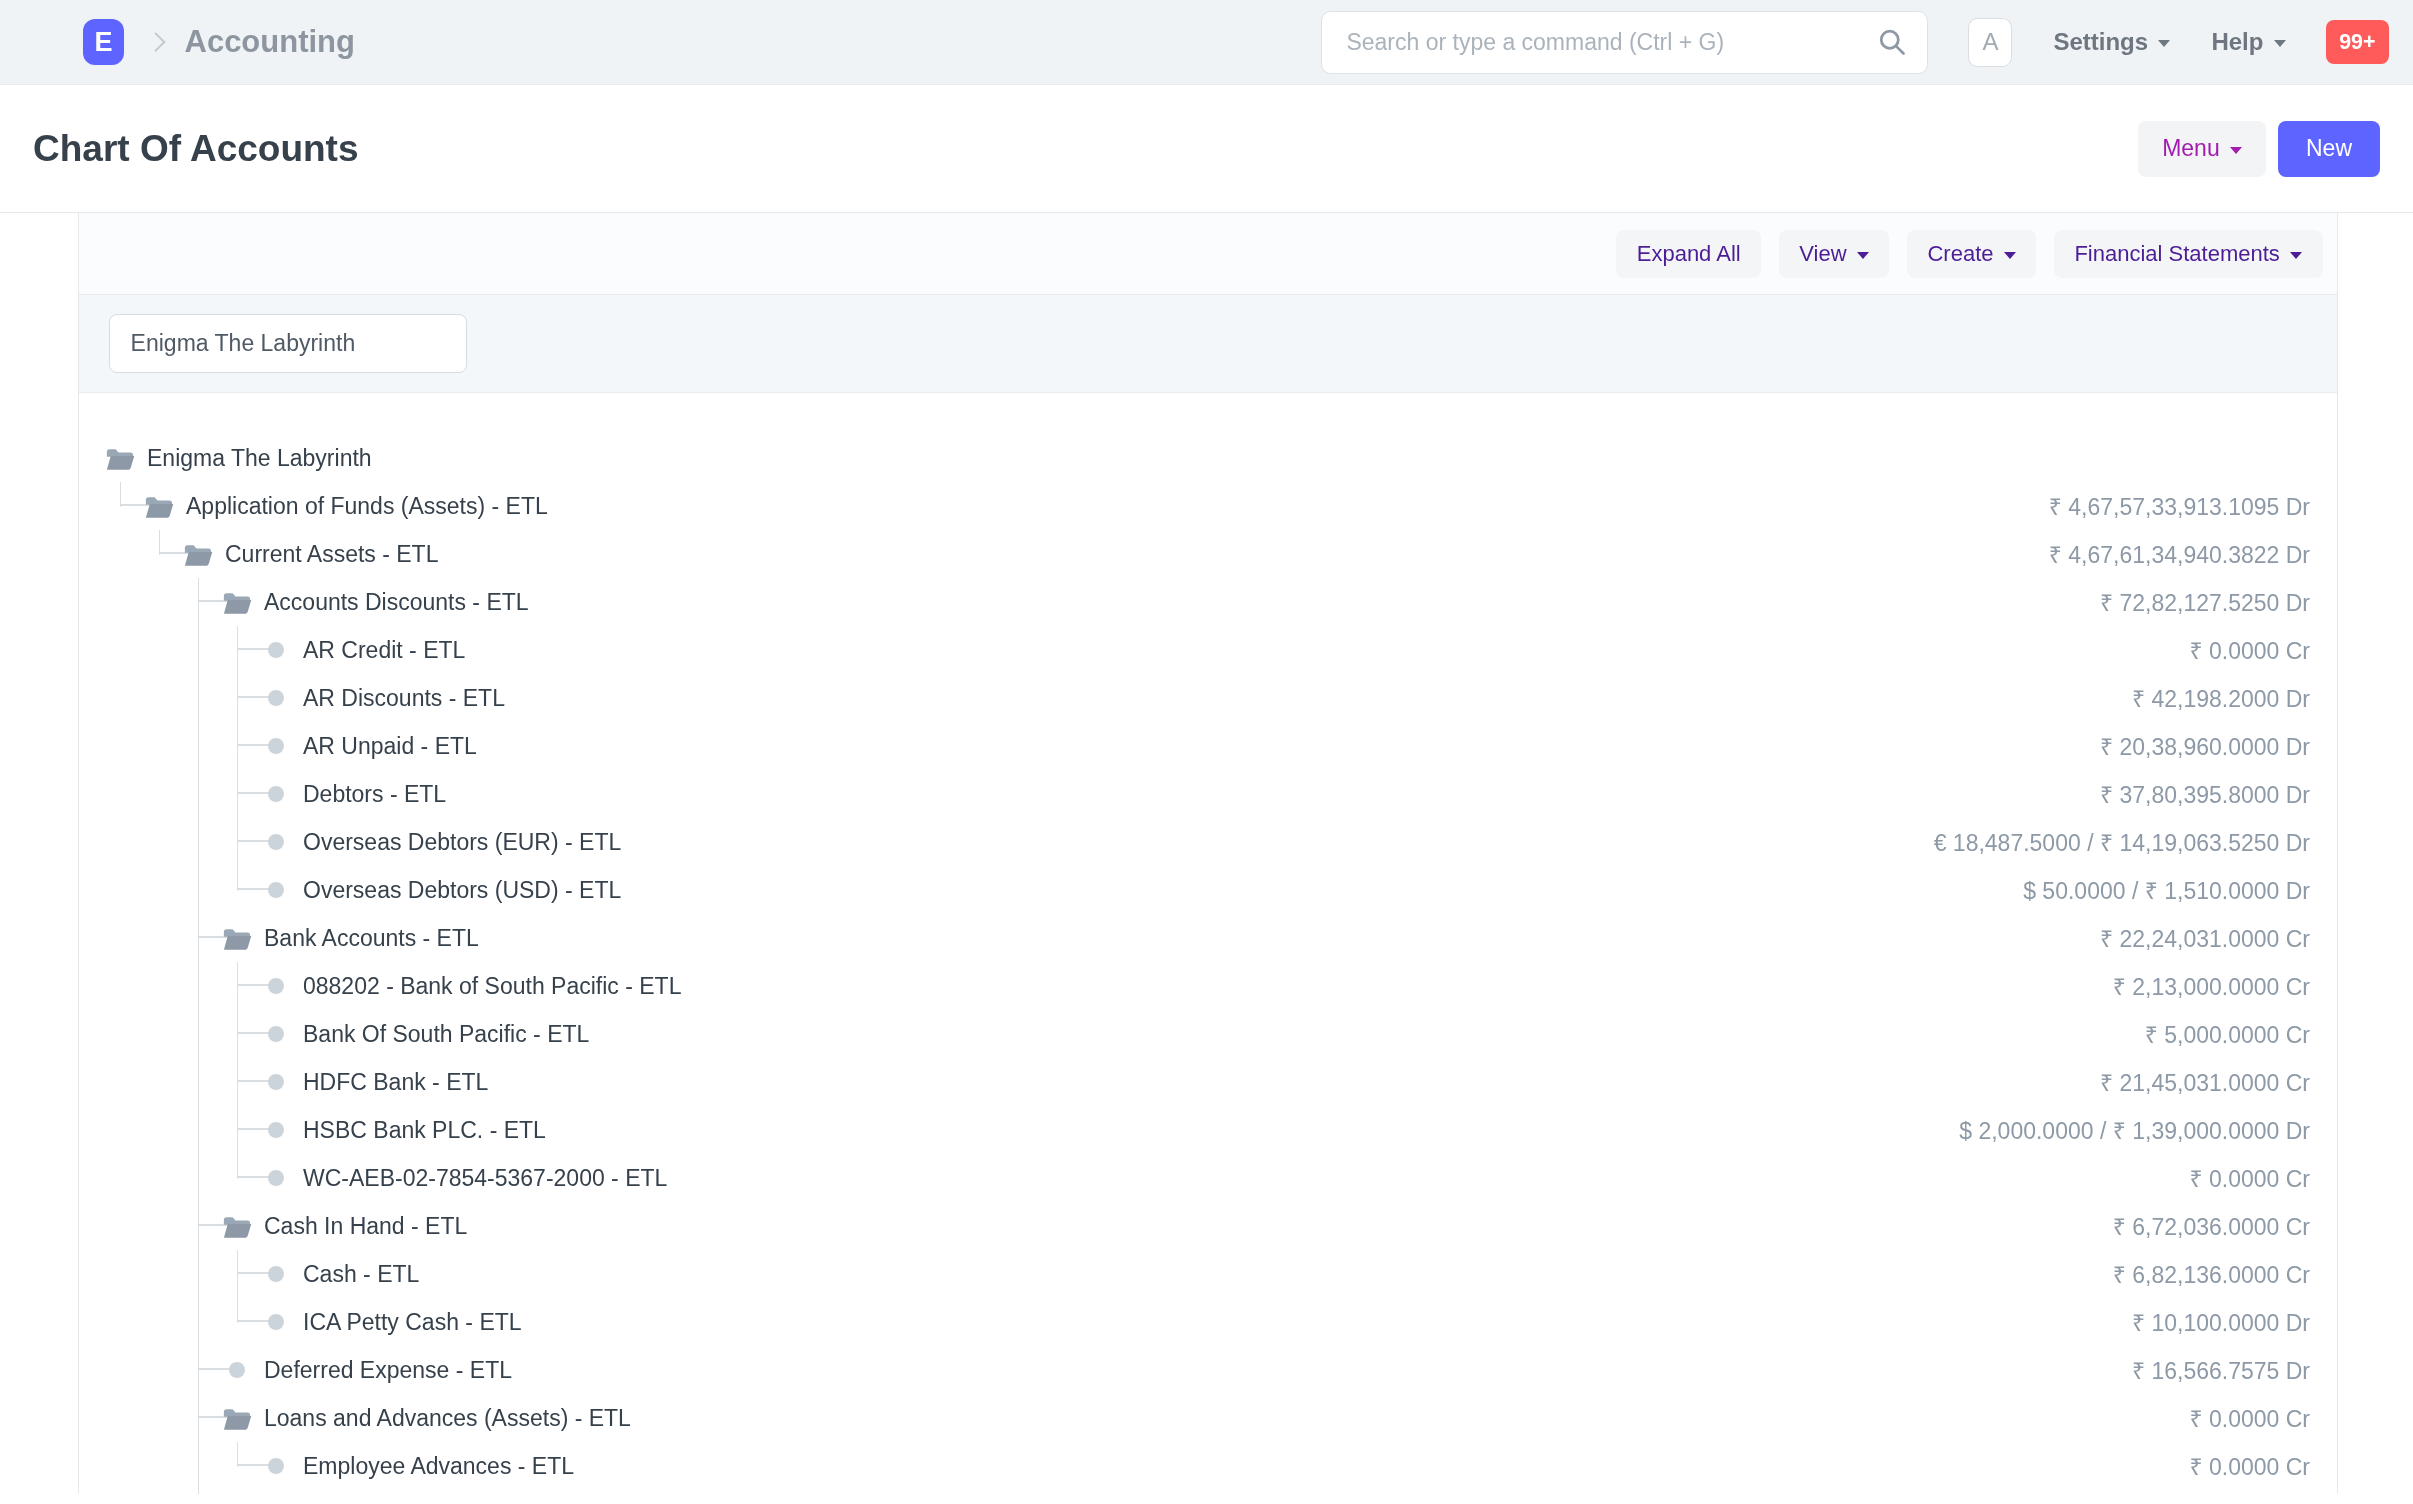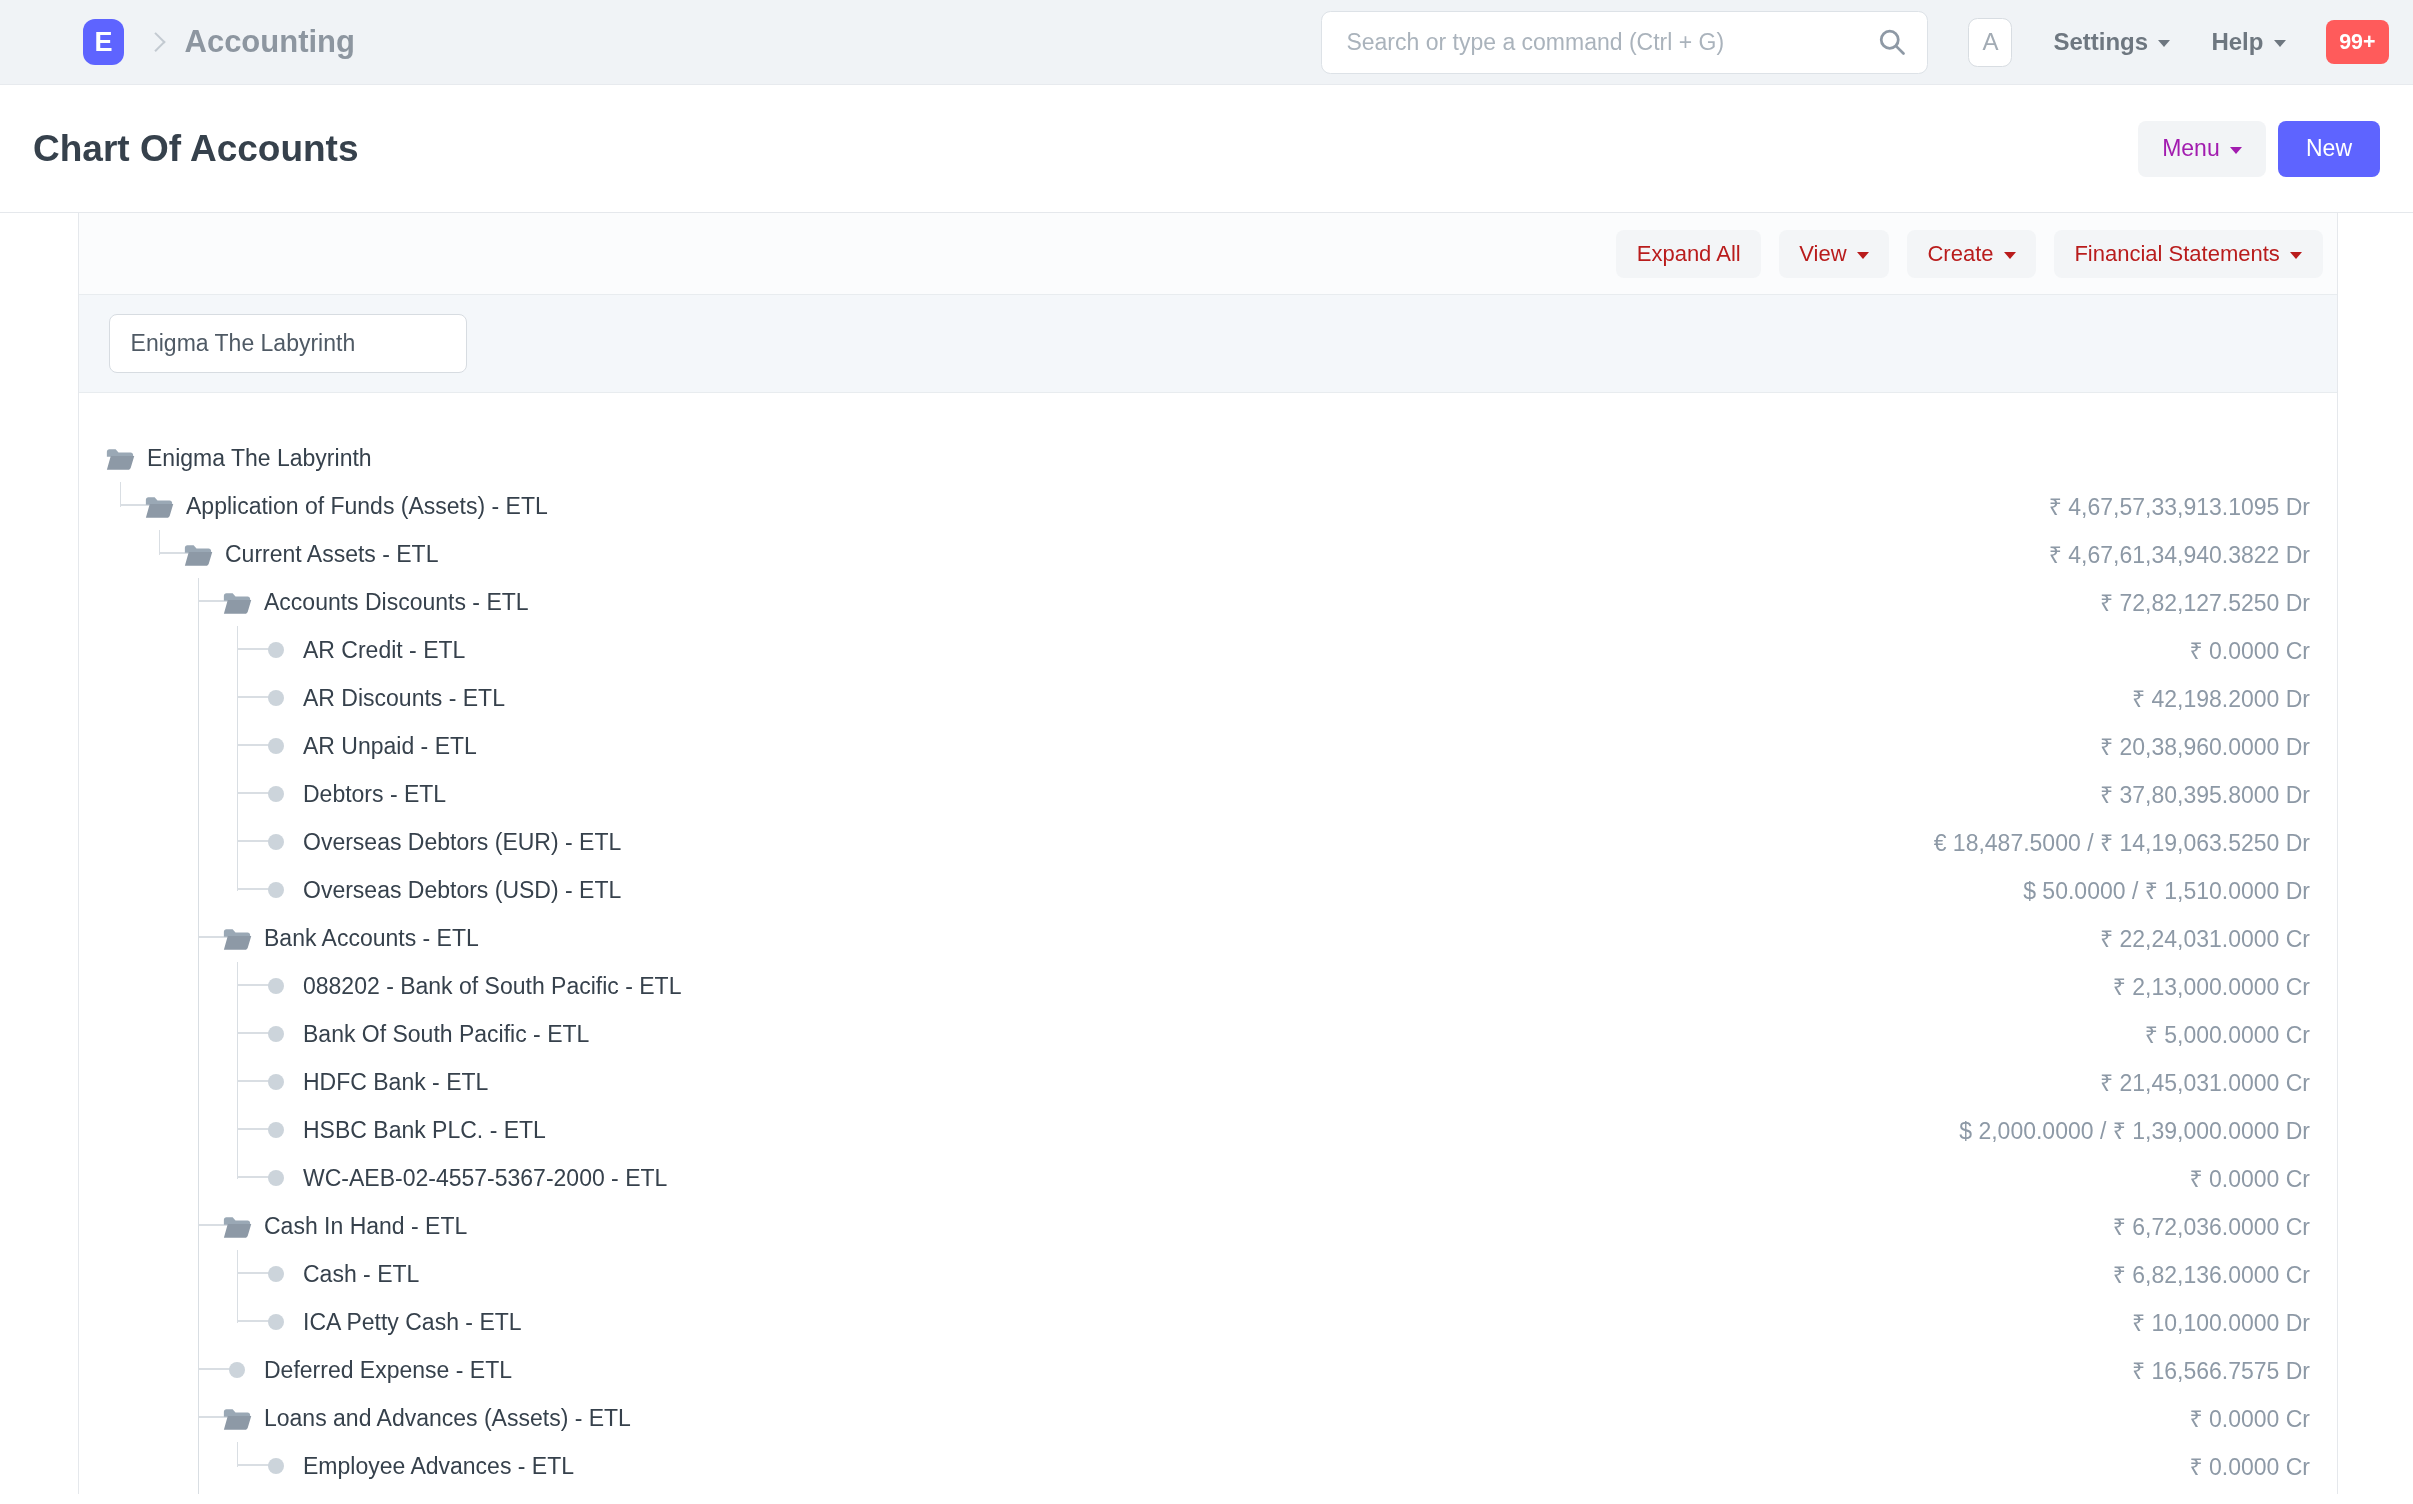--- a/index.html
+++ b/index.html
@@ -45,21 +45,21 @@
     cursor: pointer; white-space: nowrap; }
   .btn-default { background: #f2f4f6; color: #a21caf; padding: 0 24px; }
   .btn-primary { background: #5e64ff; color: #fff; padding: 0 28px; }
 
   
   .page-container { margin: 0 75px 0 78px; border-left: 1.6px solid #e5e8ec;
     border-right: 1.6px solid #e5e8ec; height: 1281px; display: flex; flex-direction: column; }
   .toolbar { height: 82px; background: #fbfcfd; border-bottom: 1.6px solid #e8ecef;
     display: flex; align-items: center; justify-content: flex-end;
     padding-right: 14.3px; gap: 17.4px; flex: none; }
-  .btn-sm { height: 48px; font-size: 22px; padding: 0 20.6px; background: #f3f5f7; color: #b91c1c; }
+  .btn-sm { height: 48px; font-size: 22px; padding: 0 20.6px; background: #f3f5f7; color: #4c1d95; }
   .filter-row { height: 98px; background: #f4f7fa; border-bottom: 1.6px solid #e8ecef;
     display: flex; align-items: center; flex: none; }
   .company-input { margin-left: 30px; width: 358px; height: 59px; background: #fff;
     border: 1.6px solid #d7dce1; border-radius: 8px; font-size: 23px; color: #4f5a65;
     padding: 0 20.6px; font-family: "Liberation Sans", sans-serif; outline: none; }
 
   
   .tree-area { flex: 1; background: #fff; overflow: hidden; padding: 41px 27px 0 25px; }
   ul.tree-root { list-style: none; }
   ul.tchildren { list-style: none; margin-left: 16px; border-left: 1.6px solid #d9dee3; }
@@ -293,21 +293,21 @@
                             </span>
                             <span class="tlabel">HSBC Bank PLC. - ETL</span>
                             <span class="tbal">$ 2,000.0000 / ₹ 1,39,000.0000 Dr</span>
                           </div>
                         </li>
                         <li>
                           <div class="trow">
                             <span class="ticon">
                               <span class="tdot"></span>
                             </span>
-                            <span class="tlabel">WC-AEB-02-4557-5367-2000 - ETL</span>
+                            <span class="tlabel">WC-AEB-02-7854-5367-2000 - ETL</span>
                             <span class="tbal">₹ 0.0000 Cr</span>
                           </div>
                         </li>
                       </ul>
                     </li>
                     <li>
                       <div class="trow">
                         <span class="ticon">
                           <svg width="30" height="25" viewBox="0 0 24 20">
                             <path d="M1.5 4.5 C1.5 3.4 2.4 2.5 3.5 2.5 h5 l2.3 2.7 h9.7 c1.1 0 2 .9 2 2 v1.3 H1.5 Z" fill="#9aa8b5"></path>

